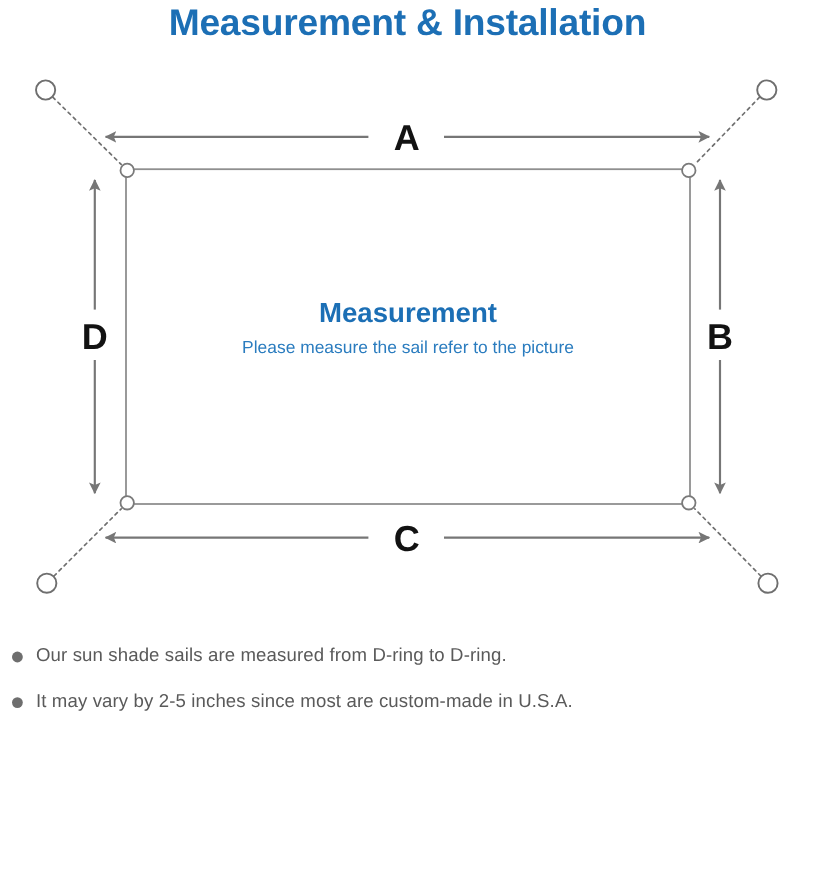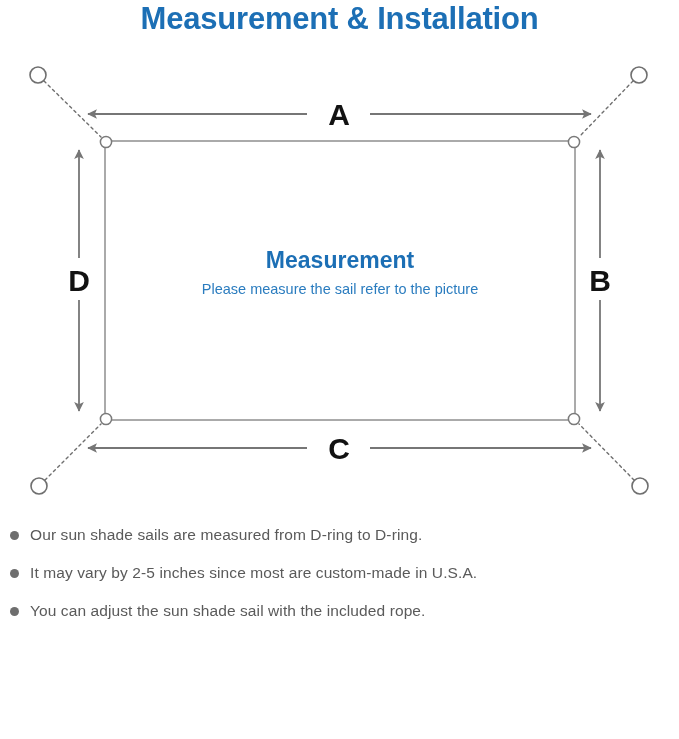--- a/index.html
+++ b/index.html
@@ -46,20 +46,21 @@
     width: 679px;
   }
   .note-item {
     position: relative;
     padding-left: 30px;
     margin-bottom: 17px;
     font-size: 15.5px;
     line-height: 21px;
     color: #5a5a5a;
     letter-spacing: 0.1px;
+    margin-top: 12px;
   }
   .note-bullet {
     position: absolute;
     left: 10px;
     top: 7px;
     width: 9px;
     height: 9px;
     border-radius: 50%;
     background: #6e6e6e;
   }
@@ -154,19 +155,15 @@
 
   <div class="notes">
     <div class="note-item">
       <span class="note-bullet"></span>
       <span>Our sun shade sails are measured from D-ring to D-ring.</span>
     </div>
     <div class="note-item">
       <span class="note-bullet"></span>
       <span>It may vary by 2-5 inches since most are custom-made in U.S.A.</span>
     </div>
-    <div class="note-item">
-      <span class="note-bullet"></span>
-      <span>You can adjust the sun shade sail with the included rope.</span>
-    </div>
   </div>
 
 </div>
 
 </body></html>

